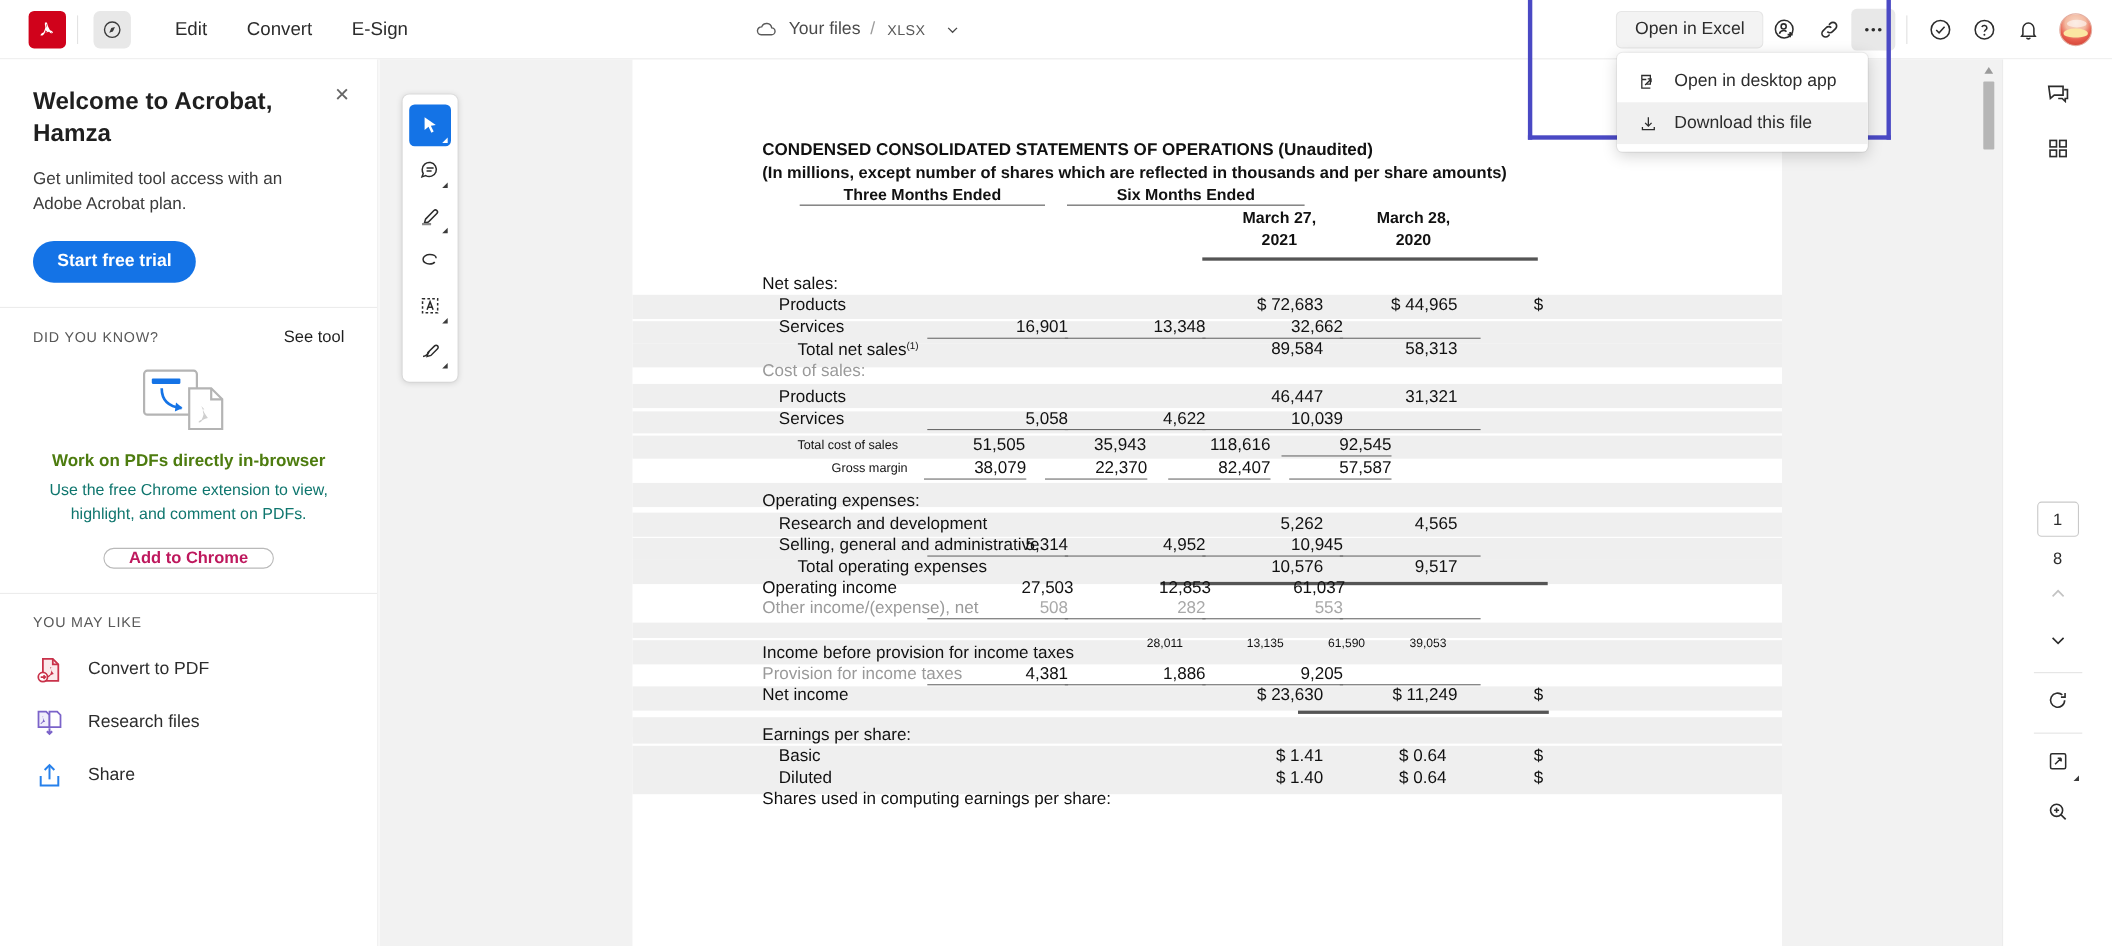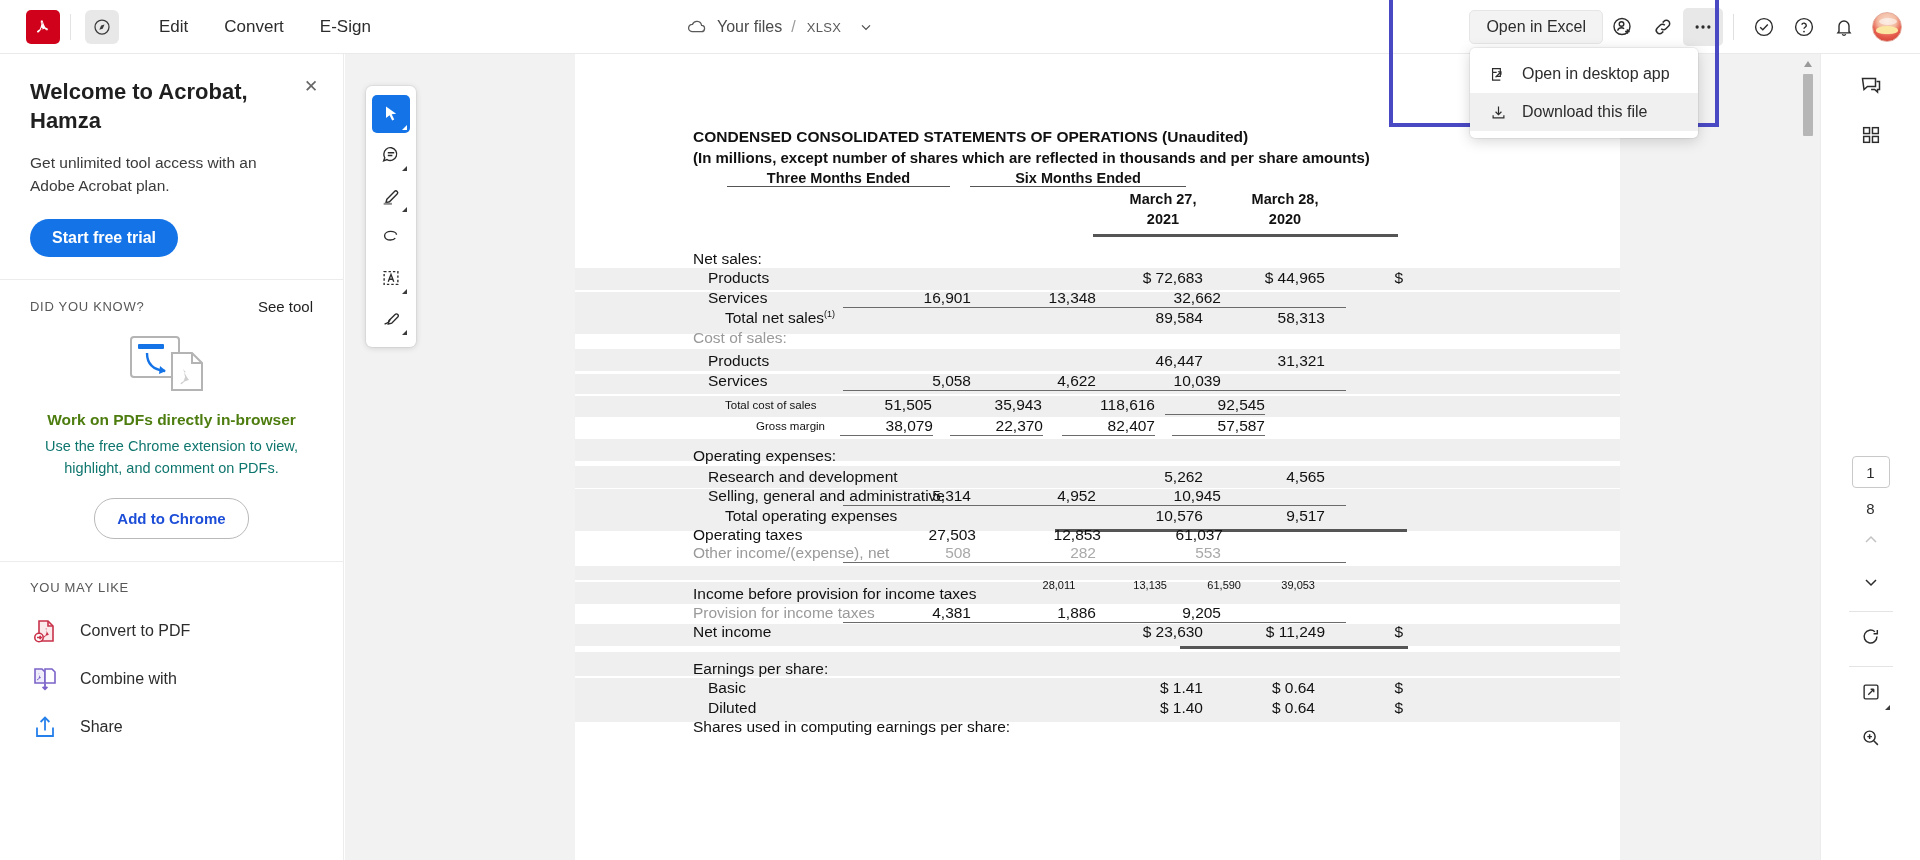--- a/index.html
+++ b/index.html
@@ -119,22 +119,22 @@
     display:flex; align-items:center; justify-content:space-between;
     padding: 18px 30px 0 30px;
   }
   .sb-eyebrow { font-size: 13px; color: #585858; letter-spacing: .7px; }
   .sb-seemore { font-size: 15px; color: #1f1f1f; cursor: pointer; }
   .dyk-art { display:flex; justify-content:center; margin-top: 16px; }
   .dyk-title { text-align:center; font-size: 15.5px; font-weight: bold; color:#4d7c0f; margin-top: 14px;}
   .dyk-body { text-align:center; font-size: 14.5px; color:#0f766e; line-height:1.5; margin-top: 7px; padding: 0 42px;}
   .dyk-btn-wrap { display:flex; justify-content:center; margin-top: 18px; }
   .dyk-btn {
-    font-size: 15px; font-weight: bold; color:#1d4ed8; background:#fff;
-    border: 1.5px solid #b9b9b9; border-radius: 20px; padding: 11px 22px; cursor:pointer;
+    font-size: 15px; font-weight: bold; color:#be185d; background:#fff;
+    border: 1.5px solid #b9b9b9; border-radius: 20px; padding: 0 22px; cursor:pointer;
   }
   .yml-list { margin-top: 12px; }
   .yml-item {
     display:flex; align-items:center; gap: 20px; padding: 9px 30px; cursor:pointer;
   }
   .yml-icon { width: 30px; height: 30px; flex:none; display:flex; align-items:center; justify-content:center;}
   .yml-label { font-size: 16px; color: #2c2c2c; }
 
   
   .doc-toolbar {
@@ -377,21 +377,21 @@
       </div>
       <div class="yml-item">
         <span class="yml-icon">
           <svg width="28" height="28" viewBox="0 0 28 28">
             <path d="M4 4h7l3 3v11H4z" fill="#f1eefb" stroke="#7b63c9" stroke-width="1.6"></path>
             <path d="M14 4h7l3 3v11h-10z" fill="#fff" stroke="#7b63c9" stroke-width="1.6"></path>
             <path d="M7.5 8.4c.7 1.7 1.5 3.3 2.5 4.7-.8.2-1.5.4-2.2.8-.4.5-1 1.2-1.6 1.3-.3 0-.4-.4-.2-.6.3-.5.8-.7 1.3-.9.5-.8.8-1.7 1-2.6-.3-.7-.5-1.5-.3-2.2.1-.4.6-.6.5-.5z" fill="#7b63c9"></path>
             <path d="M14 19v5M11.6 21.8l2.4 2.4 2.4-2.4" fill="none" stroke="#7b63c9" stroke-width="1.8"></path>
           </svg>
         </span>
-        <span class="yml-label">Combine with</span>
+        <span class="yml-label">Research files</span>
       </div>
       <div class="yml-item">
         <span class="yml-icon">
           <svg width="28" height="28" viewBox="0 0 28 28" fill="none" stroke="#2680eb" stroke-width="1.8">
             <path d="M14 4.5v13"></path>
               <path d="M9.6 9l4.4-4.5L18.4 9"></path>
             <path d="M6 14.5V23h16v-8.5"></path>
           </svg>
         </span>
         <span class="yml-label">Share</span>
@@ -483,21 +483,21 @@
         <div class="num ul" style="left:393px; top:433px; width:128px;">4,952</div>
         <div class="num ul" style="left:518px; top:433px; width:128px;">10,945</div>
         <div class="num ul" style="left:643px; top:433px; width:128px;">&nbsp;</div>
 
         <div class="band" style="top:455px; height:22px;"></div>
         <div class="lbl" style="left:150px; top:453px;">Total operating expenses</div>
         <div class="num" style="left:500px; top:453px; width:128px;">10,576</div>
         <div class="num" style="left:622px; top:453px; width:128px;">9,517</div>
         <div class="rule thick" style="left:480px; top:475px; width:352px;"></div>
 
-        <div class="lbl" style="left:118px; top:472px;">Operating taxes</div>
+        <div class="lbl" style="left:118px; top:472px;">Operating income</div>
         <div class="num" style="left:273px; top:472px; width:128px;">27,503</div>
         <div class="num" style="left:398px; top:472px; width:128px;">12,853</div>
         <div class="num" style="left:520px; top:472px; width:128px;">61,037</div>
 
         <div class="lbl gray" style="left:118px; top:490px;">Other income/(expense), net</div>
         <div class="num gray ul" style="left:268px; top:490px; width:128px;">508</div>
         <div class="num gray ul" style="left:393px; top:490px; width:128px;">282</div>
         <div class="num gray ul" style="left:518px; top:490px; width:128px;">553</div>
         <div class="num gray ul" style="left:643px; top:490px; width:128px;">&nbsp;</div>
 

